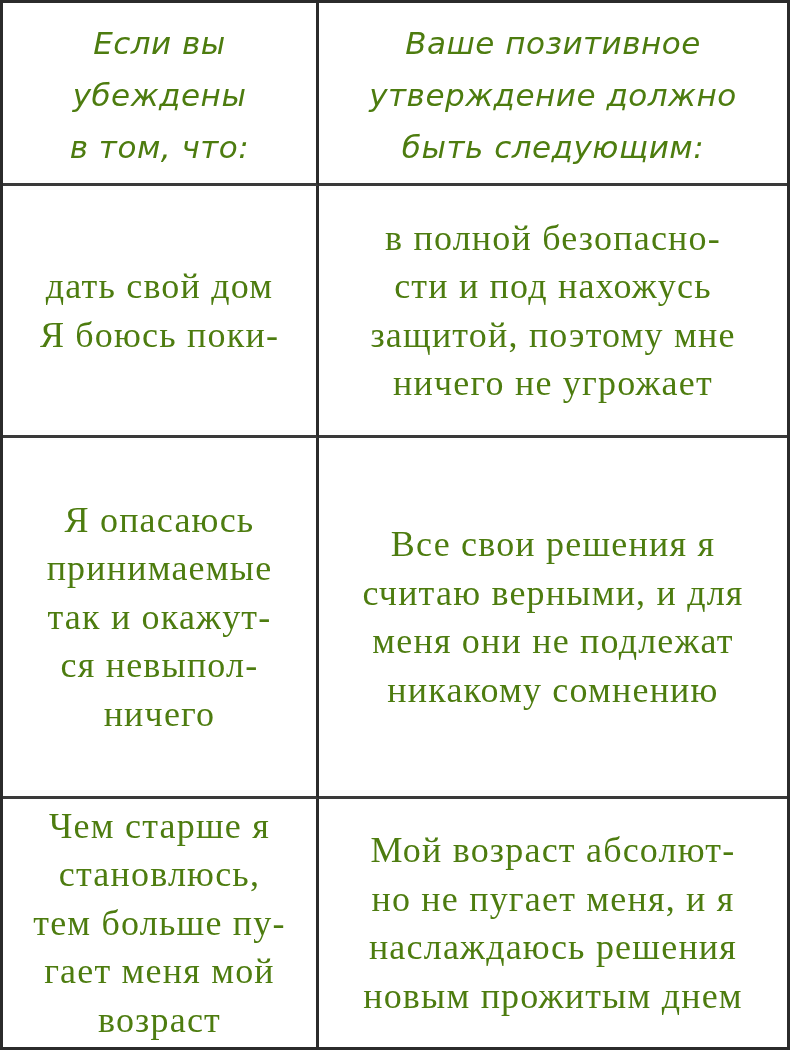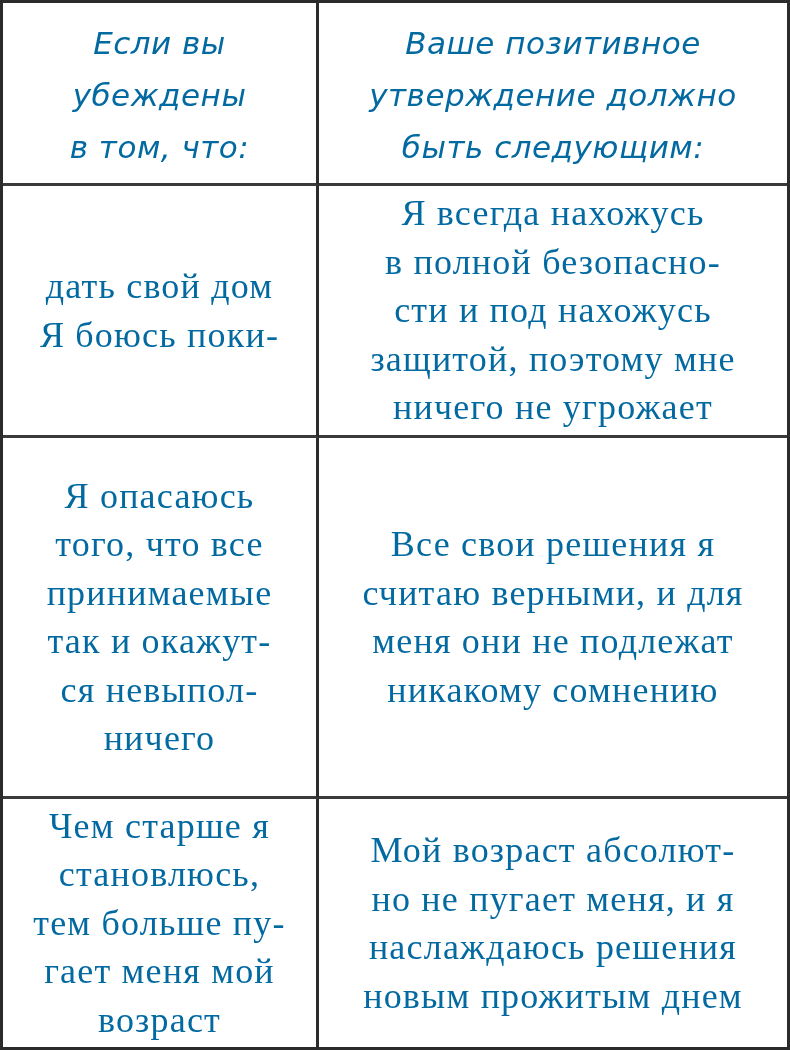--- a/index.html
+++ b/index.html
@@ -24,21 +24,21 @@
       display: grid;
       grid-template-columns: 316px 1fr;
       grid-template-rows: 183px 252px 361px 1fr;
     }
     .cell {
       box-sizing: border-box;
       display: flex;
       align-items: center;
       justify-content: center;
       text-align: center;
-      color: #0369a1;
+      color: #4d7c0f;
       border-bottom: 3px solid #3a3a3a;
     }
     .cell.left {
       border-right: 3px solid #2b2b2b;
     }
     .row-last .cell, .cell.last {
       border-bottom: none;
     }
     .hdr {
       font-family: "DejaVu Sans", sans-serif;
@@ -81,32 +81,30 @@
   </div>
 
   <div class="cell left body-text">
     <div class="lines">
       <span>дать свой дом</span>
       <span>Я боюсь поки-</span>
     </div>
   </div>
   <div class="cell body-text">
     <div class="lines">
-      <span>Я всегда нахожусь</span>
       <span>в полной безопасно-</span>
       <span>сти и под нахожусь</span>
       <span>защитой, поэтому мне</span>
       <span>ничего не угрожает</span>
     </div>
   </div>
 
   <div class="cell left body-text">
     <div class="lines">
       <span>Я опасаюсь</span>
-      <span>того, что все</span>
       <span>принимаемые</span>
       <span>так и окажут-</span>
       <span>ся невыпол-</span>
       <span>ничего</span>
     </div>
   </div>
   <div class="cell body-text">
     <div class="lines">
       <span>Все свои решения я</span>
       <span>считаю верными, и для</span>

